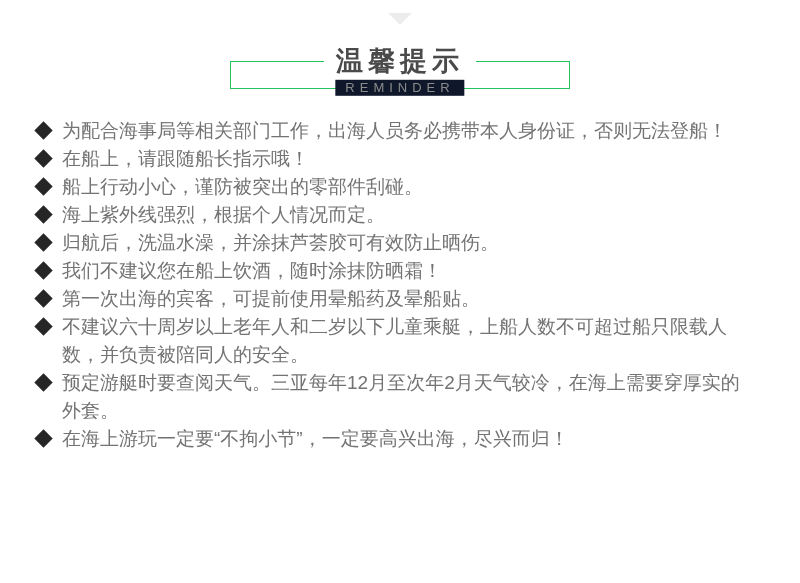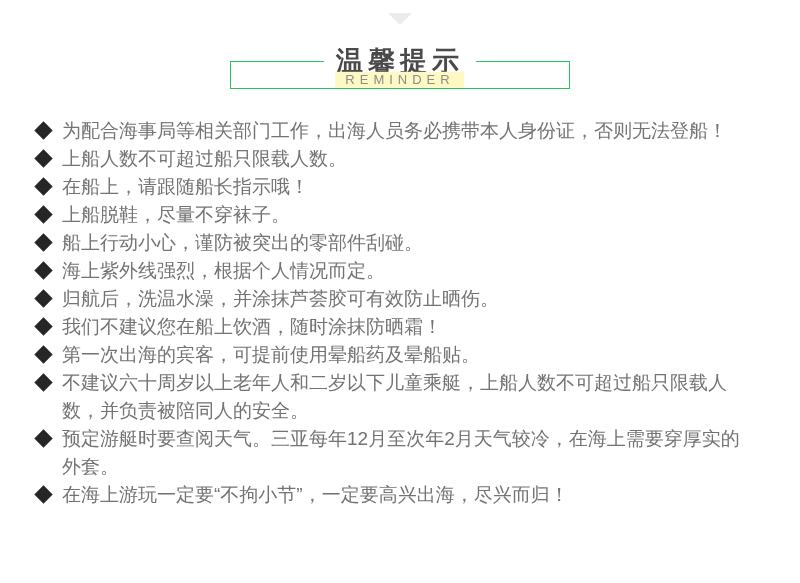--- a/index.html
+++ b/index.html
@@ -39,24 +39,24 @@
     padding: 0 12px;
     font-size: 27px;
     font-weight: bold;
     color: #4a4a4a;
     letter-spacing: 5px;
     white-space: nowrap;
     line-height: 1.1;
   }
   .page-subtitle {
     position: absolute;
-    bottom: 8px;
+    bottom: 0;
     left: 50%;
     transform: translate(-50%, 50%);
-    background: #fef9c3;
+    background: #0f172a;
     padding: 0 10px;
     font-size: 13px;
     color: #8c8c8c;
     letter-spacing: 5px;
     white-space: nowrap;
     line-height: 1.2;
   }
   
   .reminder-list {
     list-style: none;
@@ -93,29 +93,21 @@
   <div class="page-subtitle">REMINDER</div>
 </div>
 
 <ul class="reminder-list">
   <li class="reminder-item">
     <span class="diamond-bullet"></span>
     <span class="reminder-text">为配合海事局等相关部门工作，出海人员务必携带本人身份证，否则无法登船！</span>
   </li>
   <li class="reminder-item">
     <span class="diamond-bullet"></span>
-    <span class="reminder-text">上船人数不可超过船只限载人数。</span>
-  </li>
-  <li class="reminder-item">
-    <span class="diamond-bullet"></span>
     <span class="reminder-text">在船上，请跟随船长指示哦！</span>
-  </li>
-  <li class="reminder-item">
-    <span class="diamond-bullet"></span>
-    <span class="reminder-text">上船脱鞋，尽量不穿袜子。</span>
   </li>
   <li class="reminder-item">
     <span class="diamond-bullet"></span>
     <span class="reminder-text">船上行动小心，谨防被突出的零部件刮碰。</span>
   </li>
   <li class="reminder-item">
     <span class="diamond-bullet"></span>
     <span class="reminder-text">海上紫外线强烈，根据个人情况而定。</span>
   </li>
   <li class="reminder-item">

